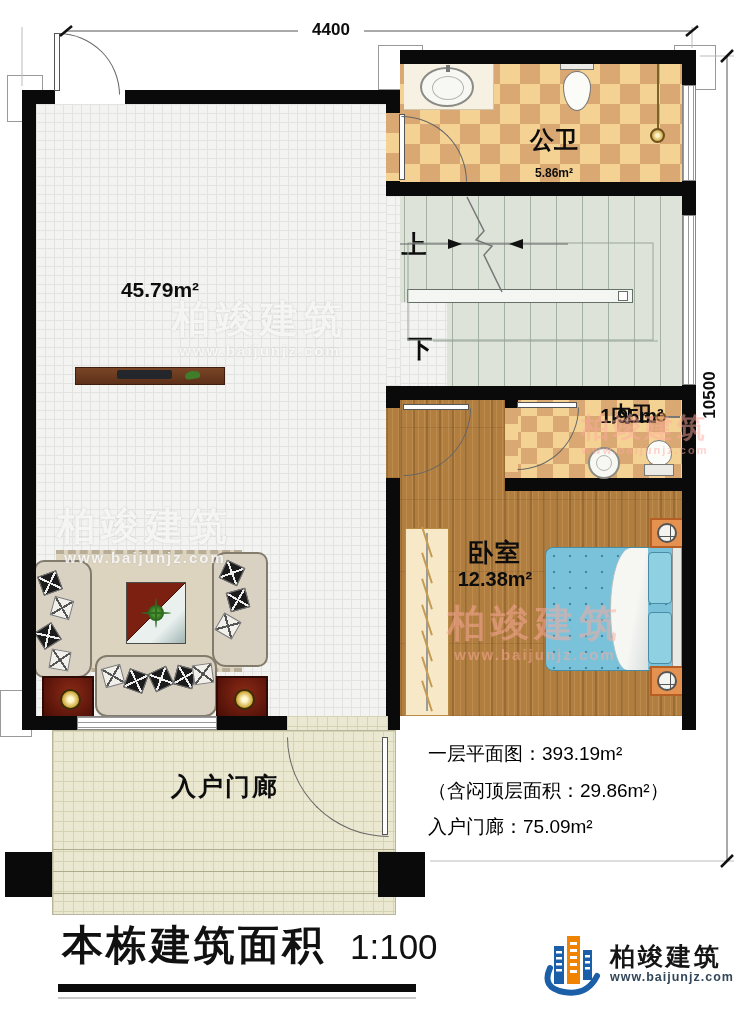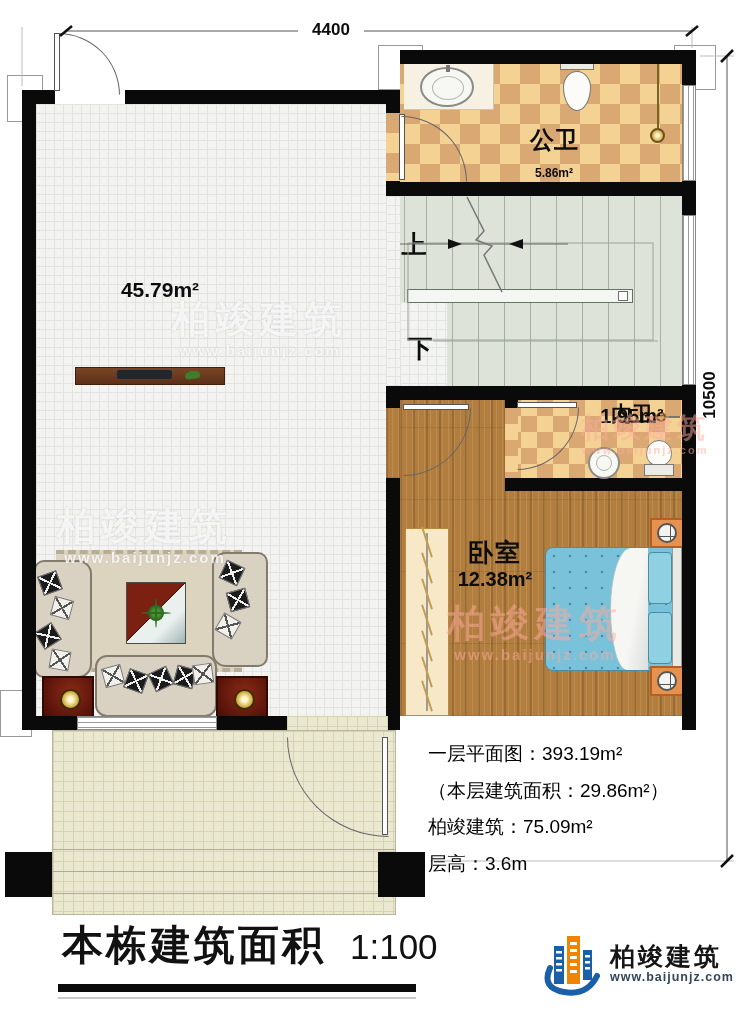--- a/index.html
+++ b/index.html
@@ -190,20 +190,21 @@
 
   <div class="lbl" style="left:508px;top:124px;width:92px;font-size:24px">公卫</div>
   <div class="lbl" style="left:508px;top:166px;width:92px;font-size:12px">5.86m²</div>
   <div class="lbl" style="left:105px;top:278px;width:110px;font-size:21px">45.79m²</div>
   <div class="lbl" style="left:396px;top:228px;width:36px;font-size:25px">上</div>
   <div class="lbl" style="left:402px;top:332px;width:36px;font-size:25px">下</div>
   <div class="lbl" style="left:592px;top:400px;width:80px;font-size:21px">内卫</div>
   <div class="lbl" style="left:592px;top:405px;width:80px;font-size:20px">1.95m²</div>
   <div class="lbl" style="left:440px;top:536px;width:110px;font-size:25px;letter-spacing:2px">卧室</div>
   <div class="lbl" style="left:435px;top:568px;width:120px;font-size:20px">12.38m²</div>
+  <div class="lbl" style="left:130px;top:770px;width:190px;font-size:25px;letter-spacing:2px">入户门廊</div>
 
   <div class="lbl" style="left:298px;top:20px;width:66px;font-size:17px;background:#fff;z-index:41">4400</div>
   <div class="lbl" style="left:700px;top:440px;width:90px;font-size:17px;background:#fff;z-index:41;transform:rotate(-90deg);transform-origin:0 0">10500</div>
 
   <svg width="750" height="1014" style="position:absolute;left:0;top:0;z-index:40;pointer-events:none">
     <line x1="66" y1="31" x2="692" y2="31" stroke="#555" stroke-width="1"></line>
     <line x1="22" y1="86" x2="22" y2="27" stroke="#bbb" stroke-width="1"></line>
     <line x1="692" y1="48" x2="692" y2="27" stroke="#bbb" stroke-width="1"></line>
     <line x1="60" y1="36" x2="72" y2="26" stroke="#111" stroke-width="2.5"></line>
     <line x1="686" y1="36" x2="698" y2="26" stroke="#111" stroke-width="2.5"></line>
@@ -232,23 +233,22 @@
     <div class="n">柏竣建筑</div>
       <div class="u">www.baijunjz.com</div>
   </div>
   <div class="wm red" style="left:545px;top:412px;width:200px;font-size:12px">
     <div class="n" style="font-size:28px;letter-spacing:4px">柏竣建筑</div>
     <div class="u" style="font-size:11px">www.baijunjz.com</div>
   </div>
 
   <div class="info">
     <div>一层平面图：393.19m²</div>
-    <div>（本层建筑面积：29.86m²）</div>
-    <div>柏竣建筑：75.09m²</div>
-    <div>层高：3.6m</div>
+    <div>（含闷顶层面积：29.86m²）</div>
+    <div>入户门廊：75.09m²</div>
   </div>
 
   <div class="titlebar">
     <span class="t">本栋建筑面积</span>
     <span class="s">1:100</span>
   </div>
   <div class="abs" style="left:58px;top:984px;width:358px;height:8px;background:#0b0b0b;z-index:45"></div>
   <div class="abs" style="left:58px;top:997px;width:358px;height:2px;background:#c9c9c9;z-index:45"></div>
 
   <div class="brand">

